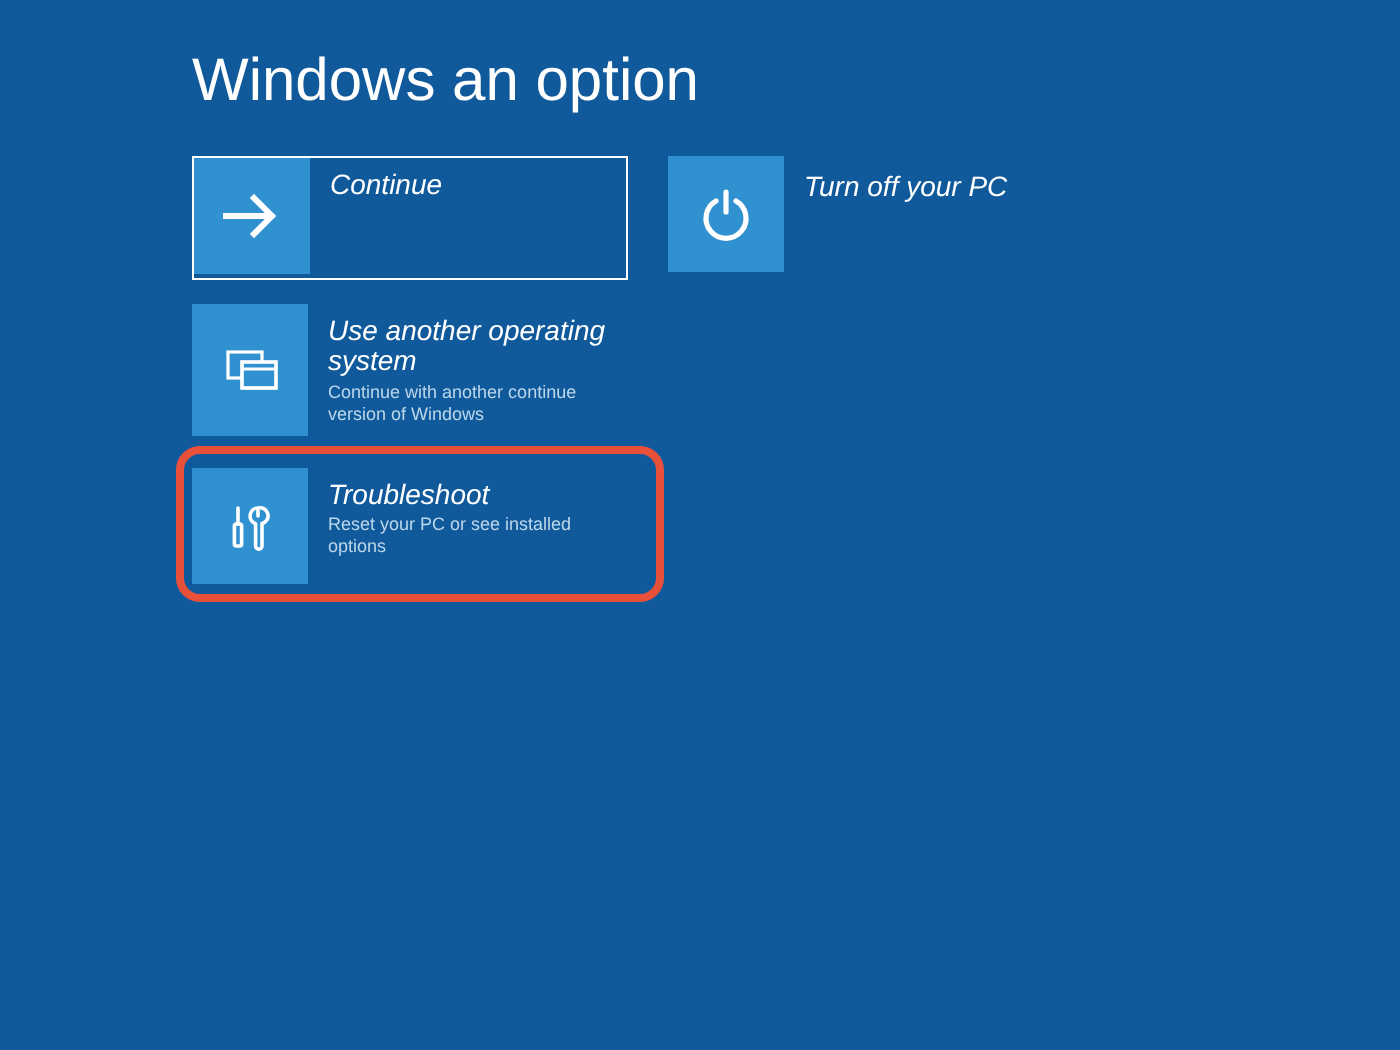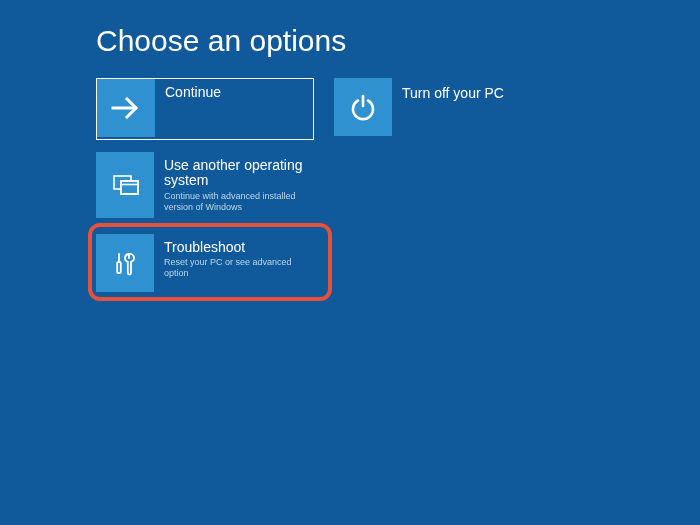--- a/index.html
+++ b/index.html
@@ -3,39 +3,39 @@
 <meta charset="utf-8">
 <style>
   html,body{margin:0;padding:0;width:700px;height:525px;background:#105a9c;color:#fff;font-family:"Segoe UI",Segoe,Arial,sans-serif;overflow:hidden;}
   .screen{position:relative;width:700px;height:525px;}
   .title{position:absolute;left:96px;top:24px;font-size:30px;font-weight:300;letter-spacing:0;}
   .col{position:absolute;left:96px;top:78px;width:500px;}
   .tile{display:flex;align-items:flex-start;width:218px;min-height:60px;padding:0;margin-bottom:12px;box-sizing:border-box;}
   .tile.selected{border:1.5px solid #fff;box-sizing:border-box;}
   .tile .iconbox{width:58px;height:58px;background:#2f91d0;display:flex;align-items:center;justify-content:center;flex-shrink:0;}
   .tile .textbox{padding:6px 8px 6px 10px;}
-  .tile .t-title{font-size:14px;font-weight:400;line-height:1.1;margin-bottom:2px;}
+  .tile .t-title{font-size:14px;font-weight:400;line-height:1.1;margin-bottom:2px;font-style:italic;}
   .tile .t-desc{font-size:9px;color:#bcd7ea;line-height:1.2;max-width:135px;}
   .row2{position:absolute;left:334px;top:78px;width:218px;}
   
   .highlight{position:absolute;left:88px;top:223px;width:236px;height:70px;border:4px solid #e8503a;border-radius:12px;pointer-events:none;}
   
   #tile-continue{height:62px;}
   #tile-useanother{height:66px;justify-content:flex-end;}
   #tile-useanother .iconbox{height:66px;}
   #tile-troubleshoot{height:60px;margin-top:16px;}
   #tile-turnoff .textbox{padding-top:8px;text-align:center;}
   svg{display:block;}
 </style>
 </head>
 <body>
 
 <div class="screen">
 
-  <div class="title">Choose an options</div>
+  <div class="title">Windows an option</div>
 
   <div class="col">
 
     <div id="tile-continue" class="tile selected">
       <div class="iconbox">
         <svg width="34" height="34" viewBox="0 0 34 34">
           <g stroke="#fff" stroke-width="3" fill="none" stroke-linecap="square">
             <line x1="4" y1="17" x2="26" y2="17"></line>
             <polyline points="18,8 27,17 18,26"></polyline>
           </g>
@@ -52,39 +52,39 @@
           <g stroke="#fff" stroke-width="1.6" fill="none">
             <rect x="5" y="7" width="17" height="13"></rect>
             <rect x="12" y="12" width="17" height="13" fill="#2f91d0"></rect>
             <rect x="12" y="12" width="17" height="13"></rect>
             <line x1="12" y1="15.5" x2="29" y2="15.5"></line>
           </g>
         </svg>
       </div>
       <div class="textbox">
         <div class="t-title">Use another operating system</div>
-        <div class="t-desc">Continue with advanced installed version of Windows</div>
+        <div class="t-desc">Continue with another continue version of Windows</div>
       </div>
     </div>
 
     <div id="tile-troubleshoot" class="tile">
       <div class="iconbox">
         <svg width="32" height="32" viewBox="0 0 32 32">
           <g stroke="#fff" stroke-width="1.8" fill="none" stroke-linejoin="round" stroke-linecap="round">
 
             <line x1="10" y1="7" x2="10" y2="15"></line>
             <rect x="8.2" y="15" width="3.6" height="11" rx="1"></rect>
 
             <path d="M20 7 a4 4 0 0 0 -1.2 7.8 L18.8 26 a1.6 1.6 0 0 0 3.2 0 L22 14.8 A4 4 0 0 0 20 7 M20 7 l0 4"></path>
           </g>
         </svg>
       </div>
       <div class="textbox">
         <div class="t-title">Troubleshoot</div>
-        <div class="t-desc">Reset your PC or see advanced option</div>
+        <div class="t-desc">Reset your PC or see installed options</div>
       </div>
     </div>
 
   </div>
 
   <div class="row2">
     <div id="tile-turnoff" class="tile">
       <div class="iconbox">
         <svg width="32" height="32" viewBox="0 0 32 32">
           <g stroke="#fff" stroke-width="2.6" fill="none" stroke-linecap="round">

